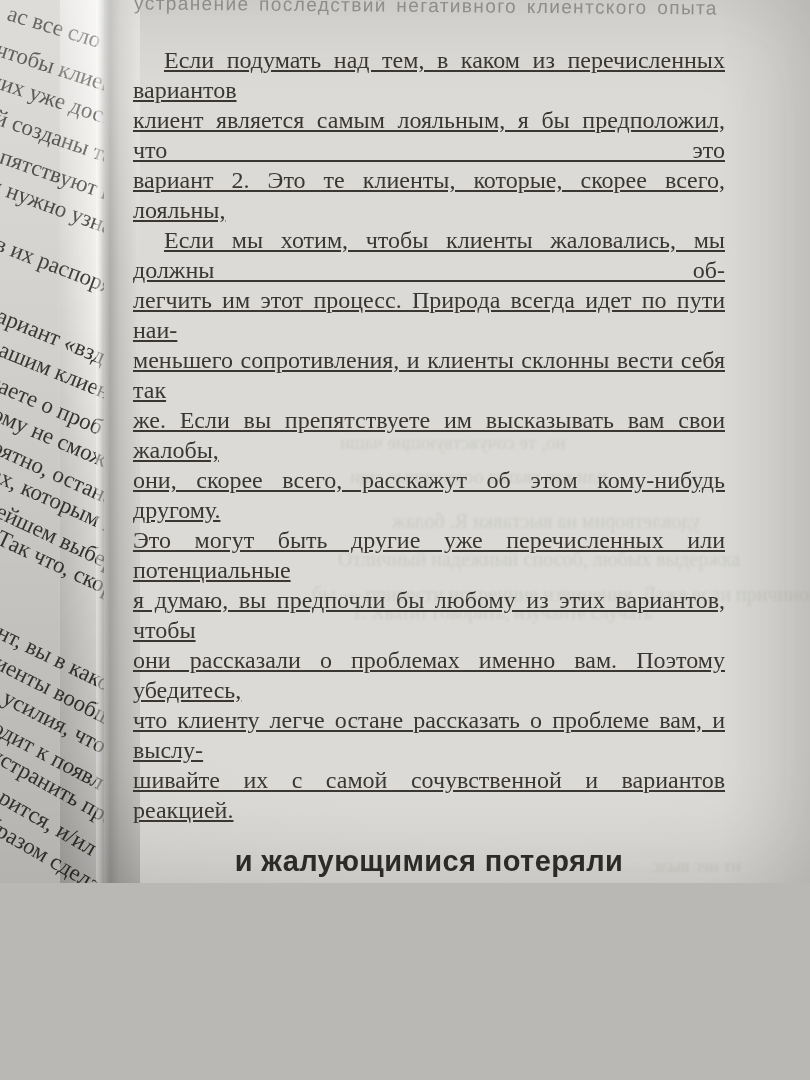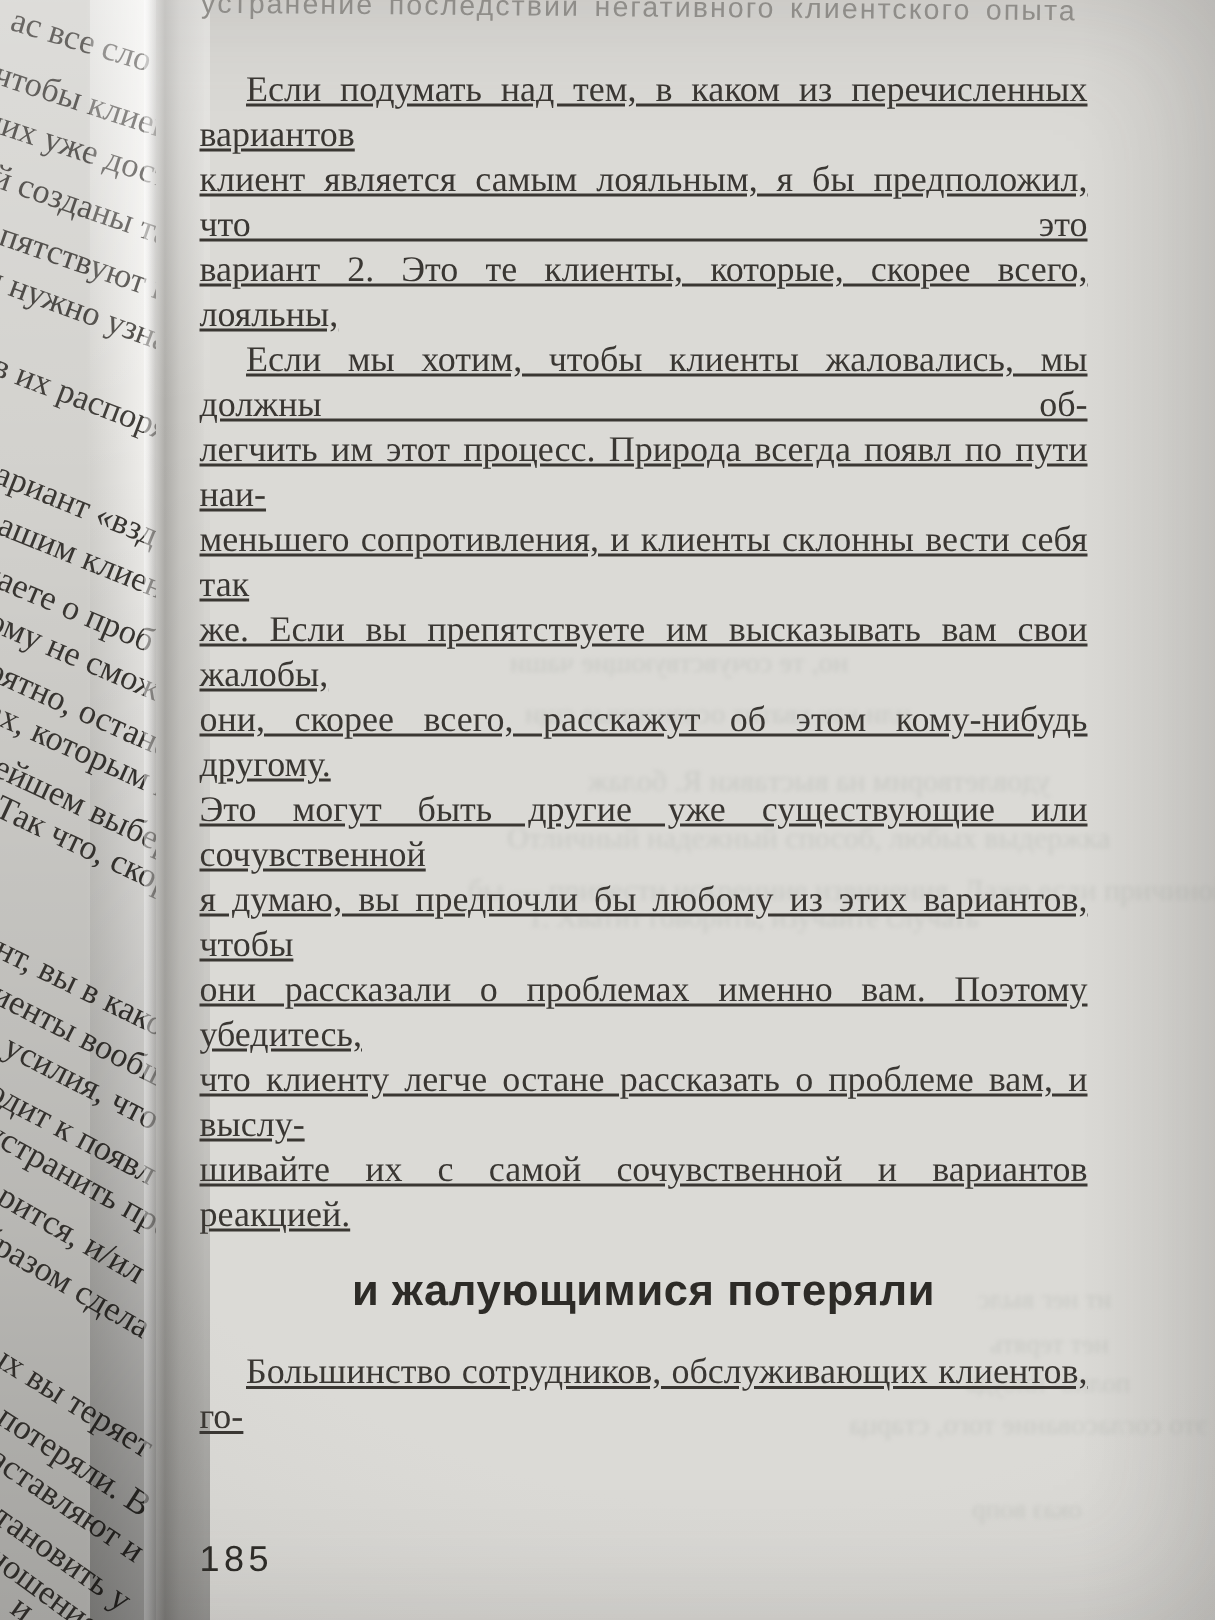--- a/index.html
+++ b/index.html
@@ -1,18 +1,18 @@
 <!DOCTYPE html>
 <html style="--paper: #dbdad6; --paper_edge: #c8c7c3; --left_paper: #d2d1cd; --ink: #3a3733; --heading_ink: #2d2b27; --header_gray: #8f8d89; --box_ink: #454239; --rule: #3c3a36; --bleed: #8d948b;"><head>
 <meta charset="utf-8">
 <style>
   html, body { margin: 0; padding: 0; background: #b9b8b5; }
   .photo {
     position: relative;
-    width: 810px; height: 1080px;
+    width: 810px; height: 883px;
     overflow: hidden;
     background:
       radial-gradient(130% 100% at 62% 38%, var(--paper) 55%, var(--paper_edge) 100%);
     font-family: "Liberation Serif", "DejaVu Serif", serif;
     box-shadow: inset 0 0 90px rgba(60,58,55,0.18);
   }
 
   
   .left-page {
     position: absolute; left: 0; top: 0; width: 104px; height: 1080px;
@@ -158,25 +158,25 @@
   <div class="flow">
 
     <div class="para p1">
         <div class="pline">Если подумать над тем, в каком из перечисленных вариантов</div>
         <div class="pline">клиент является самым лояльным, я бы предположил, что это</div>
         <div class="pline">вариант 2. Это те клиенты, которые, скорее всего, лояльны,</div>
       </div>
 
     <div class="para p2">
         <div class="pline">Если мы хотим, чтобы клиенты жаловались, мы должны об-</div>
-        <div class="pline">легчить им этот процесс. Природа всегда появл по пути наи-</div>
+        <div class="pline">легчить им этот процесс. Природа всегда идет по пути наи-</div>
         <div class="pline">меньшего сопротивления, и клиенты склонны вести себя так</div>
         <div class="pline">же. Если вы препятствуете им высказывать вам свои жалобы,</div>
         <div class="pline">они, скорее всего, расскажут об этом кому-нибудь другому.</div>
-        <div class="pline">Это могут быть другие уже существующие или сочувственной</div>
+        <div class="pline">Это могут быть другие уже перечисленных или потенциальные</div>
         <div class="pline">я думаю, вы предпочли бы любому из этих вариантов, чтобы</div>
         <div class="pline">они рассказали о проблемах именно вам. Поэтому убедитесь,</div>
         <div class="pline">что клиенту легче остане рассказать о проблеме вам, и выслу-</div>
         <div class="pline">шивайте их с самой сочувственной и вариантов реакцией.</div>
       </div>
 
     <div class="section-heading">
       <div>и жалующимися потеряли</div>
     </div>
 

